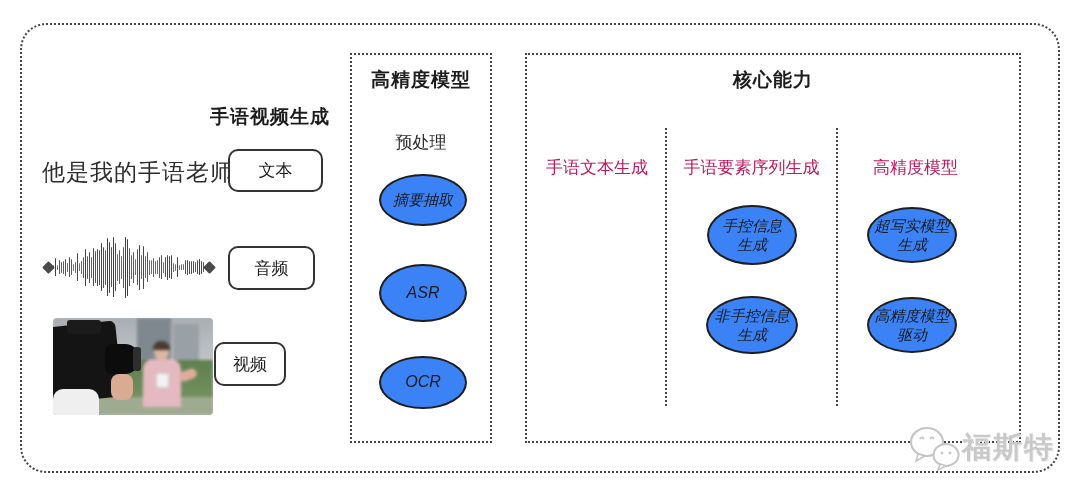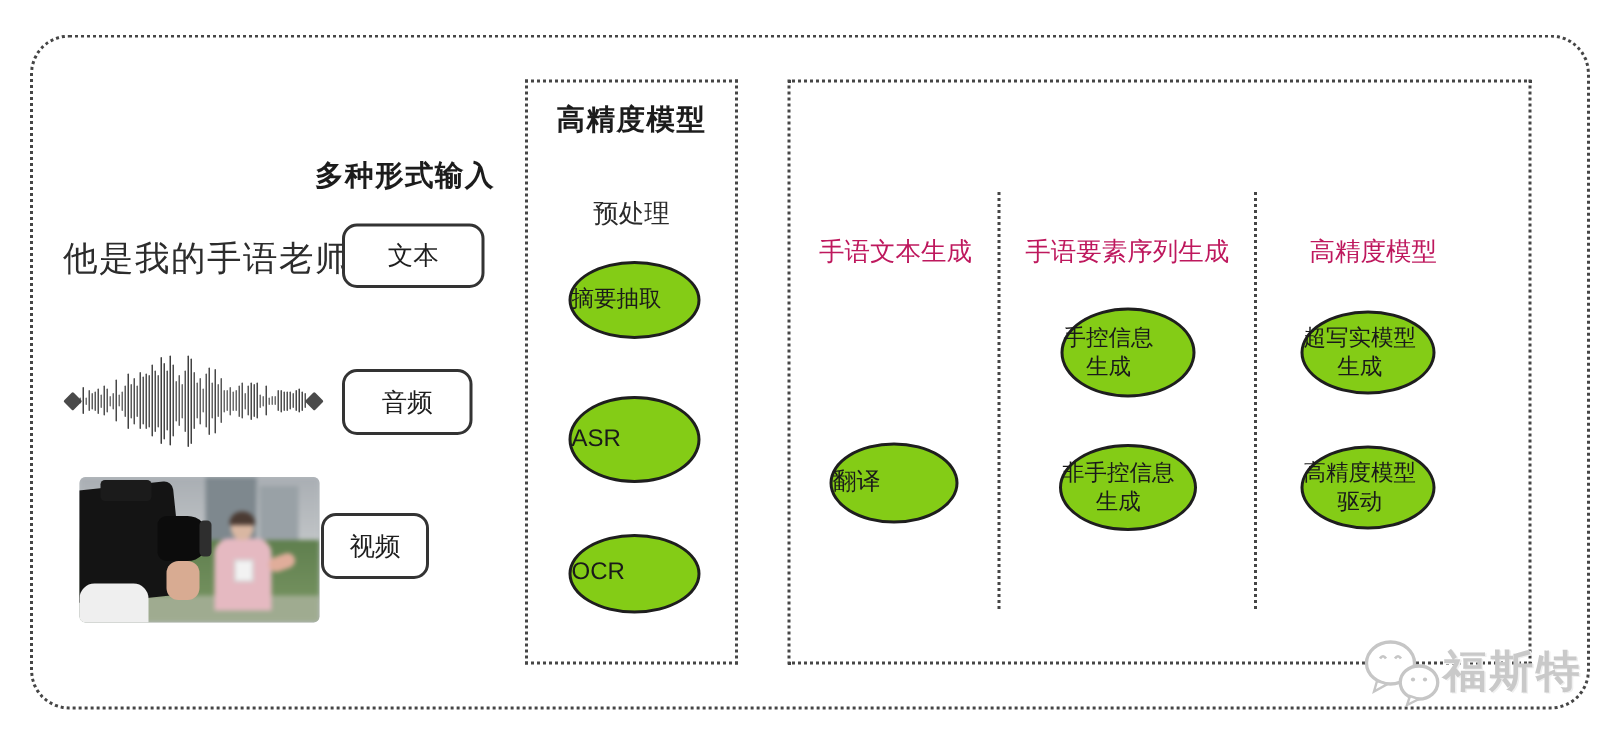--- a/index.html
+++ b/index.html
@@ -12,21 +12,21 @@
          border:2px dotted #454545;border-radius:26px;}
 
   
   .panel{box-sizing:border-box;border:2px dotted #454545;background:#fff;}
   .panel-title{position:absolute;left:0;right:0;top:12px;text-align:center;
                font-size:19px;font-weight:bold;color:#1c1c1c;letter-spacing:1px;}
   .panel-sub{position:absolute;left:0;right:0;text-align:center;font-size:17px;color:#2a2a2a;}
 
   
   .node{position:absolute;box-sizing:border-box;border:2.5px solid #1e1e1e;border-radius:50%;
-        display:flex;align-items:center;justify-content:flex-start;background:#84cc16;}
+        display:flex;align-items:center;justify-content:center;background:#3b82f6;font-style:italic;}
   .node-label{font-size:15px;line-height:1.3;text-align:center;color:#1a1a1a;white-space:pre-line;}
 
   
   .input-title{font-size:19px;font-weight:bold;color:#1c1c1c;text-align:center;letter-spacing:1px;}
   .sample-text{font-size:23px;color:#2c2c2c;letter-spacing:1px;}
   .io-box{box-sizing:border-box;border:2px solid #333;border-radius:10px;background:#fff;
           display:flex;align-items:center;justify-content:center;font-size:17px;color:#1e1e1e;}
 
   
   .wave{display:flex;align-items:center;}
@@ -60,21 +60,21 @@
   
   .wm{display:flex;align-items:center;color:#c9c9c9;}
   .wm-text{font-size:29px;font-weight:bold;letter-spacing:2px;color:#c9c9c9;
            text-shadow:1px 1px 0 #efefef;}
 </style>
 </head>
 <body>
 
 <div class="abs frame"></div>
 
-<div class="abs input-title" style="left:203px;top:104px;width:134px;">多种形式输入</div>
+<div class="abs input-title" style="left:203px;top:104px;width:134px;">手语视频生成</div>
 
 <div class="abs sample-text" style="left:42px;top:157px;">他是我的手语老师</div>
 
 <div class="abs io-box" style="left:228px;top:149px;width:95px;height:43px;">
   <span>文本</span>
 </div>
 
 <div class="abs wave" style="left:44px;top:234px;width:172px;height:66px;">
     <div class="tip"></div>
     <div class="bar" style="height: 4px; opacity: 0.73;"></div>
@@ -194,31 +194,29 @@
   </div>
   <div class="node" style="left:27px;top:209px;width:88px;height:58px;">
     <span class="node-label" style="font-size:16px;">ASR</span>
   </div>
   <div class="node" style="left:27px;top:301px;width:88px;height:53px;">
     <span class="node-label" style="font-size:16px;">OCR</span>
   </div>
 </div>
 
 <div class="abs panel" style="left:525px;top:53px;width:496px;height:390px;">
+  <div class="panel-title">核心能力</div>
 
   <div class="vdiv" style="left:138px;top:73px;height:278px;"></div>
   <div class="vdiv" style="left:309px;top:73px;height:278px;"></div>
 
   <div class="col-header" style="left:0px;width:140px;">手语文本生成</div>
   <div class="col-header" style="left:138px;width:173px;">手语要素序列生成</div>
   <div class="col-header" style="left:316px;width:145px;">高精度模型</div>
 
-  <div class="node" style="left:26px;top:240px;width:86px;height:54px;">
-    <span class="node-label" style="font-size:16px;">翻译</span>
-  </div>
 
   <div class="node" style="left:180px;top:150px;width:90px;height:60px;">
     <span class="node-label">手控信息
 生成</span>
   </div>
   <div class="node" style="left:179px;top:241px;width:92px;height:58px;">
     <span class="node-label">非手控信息
 生成</span>
   </div>
 

